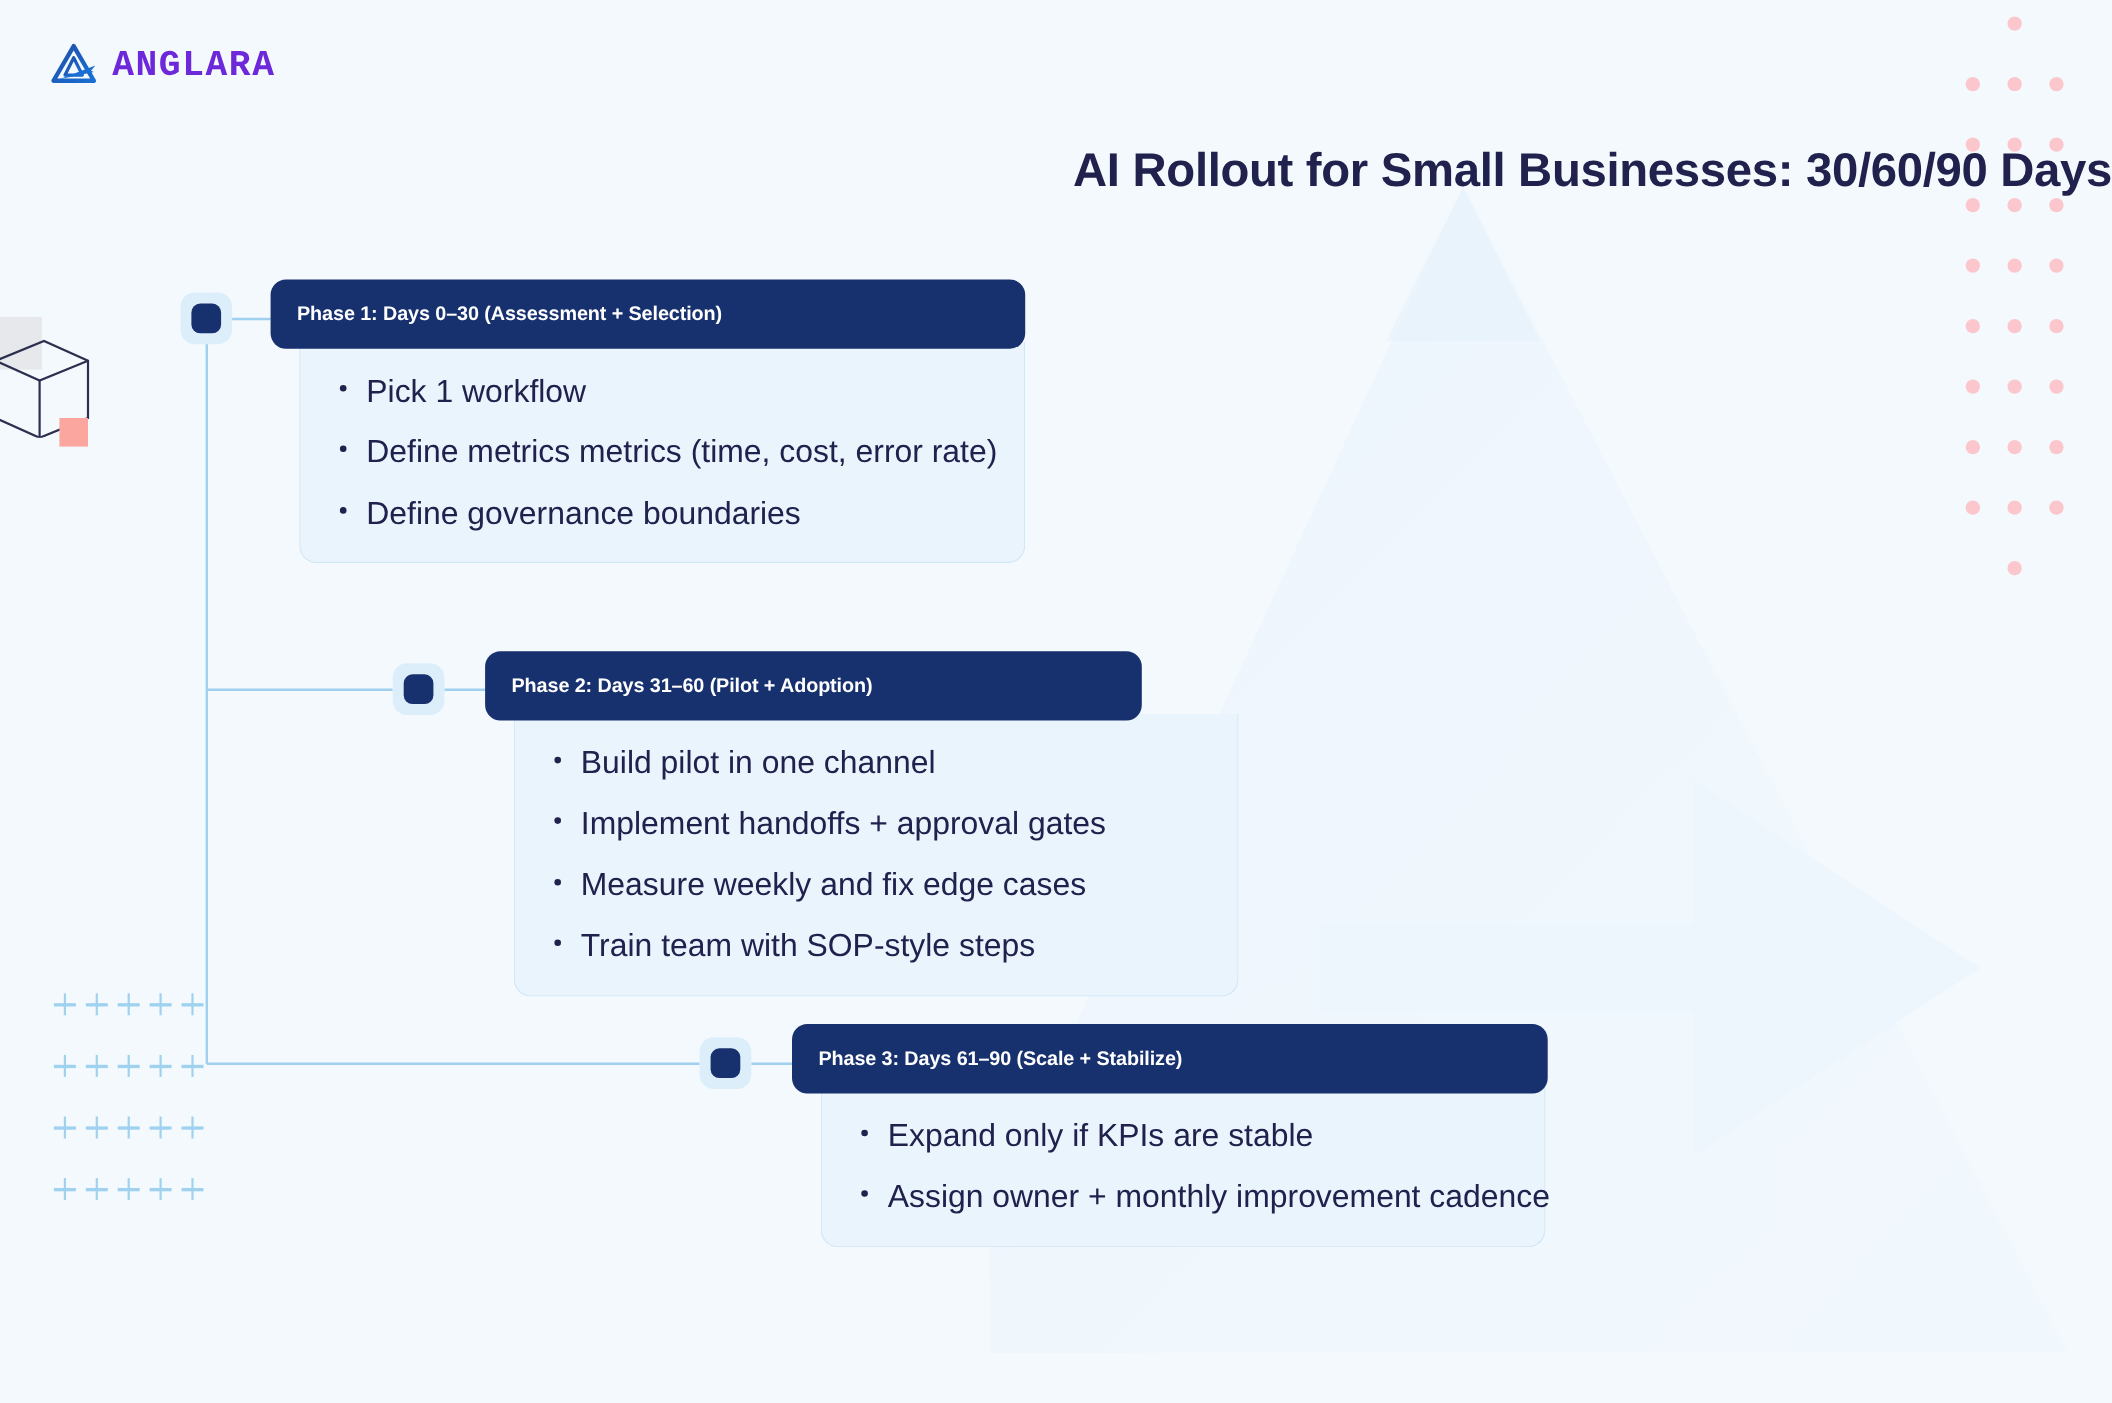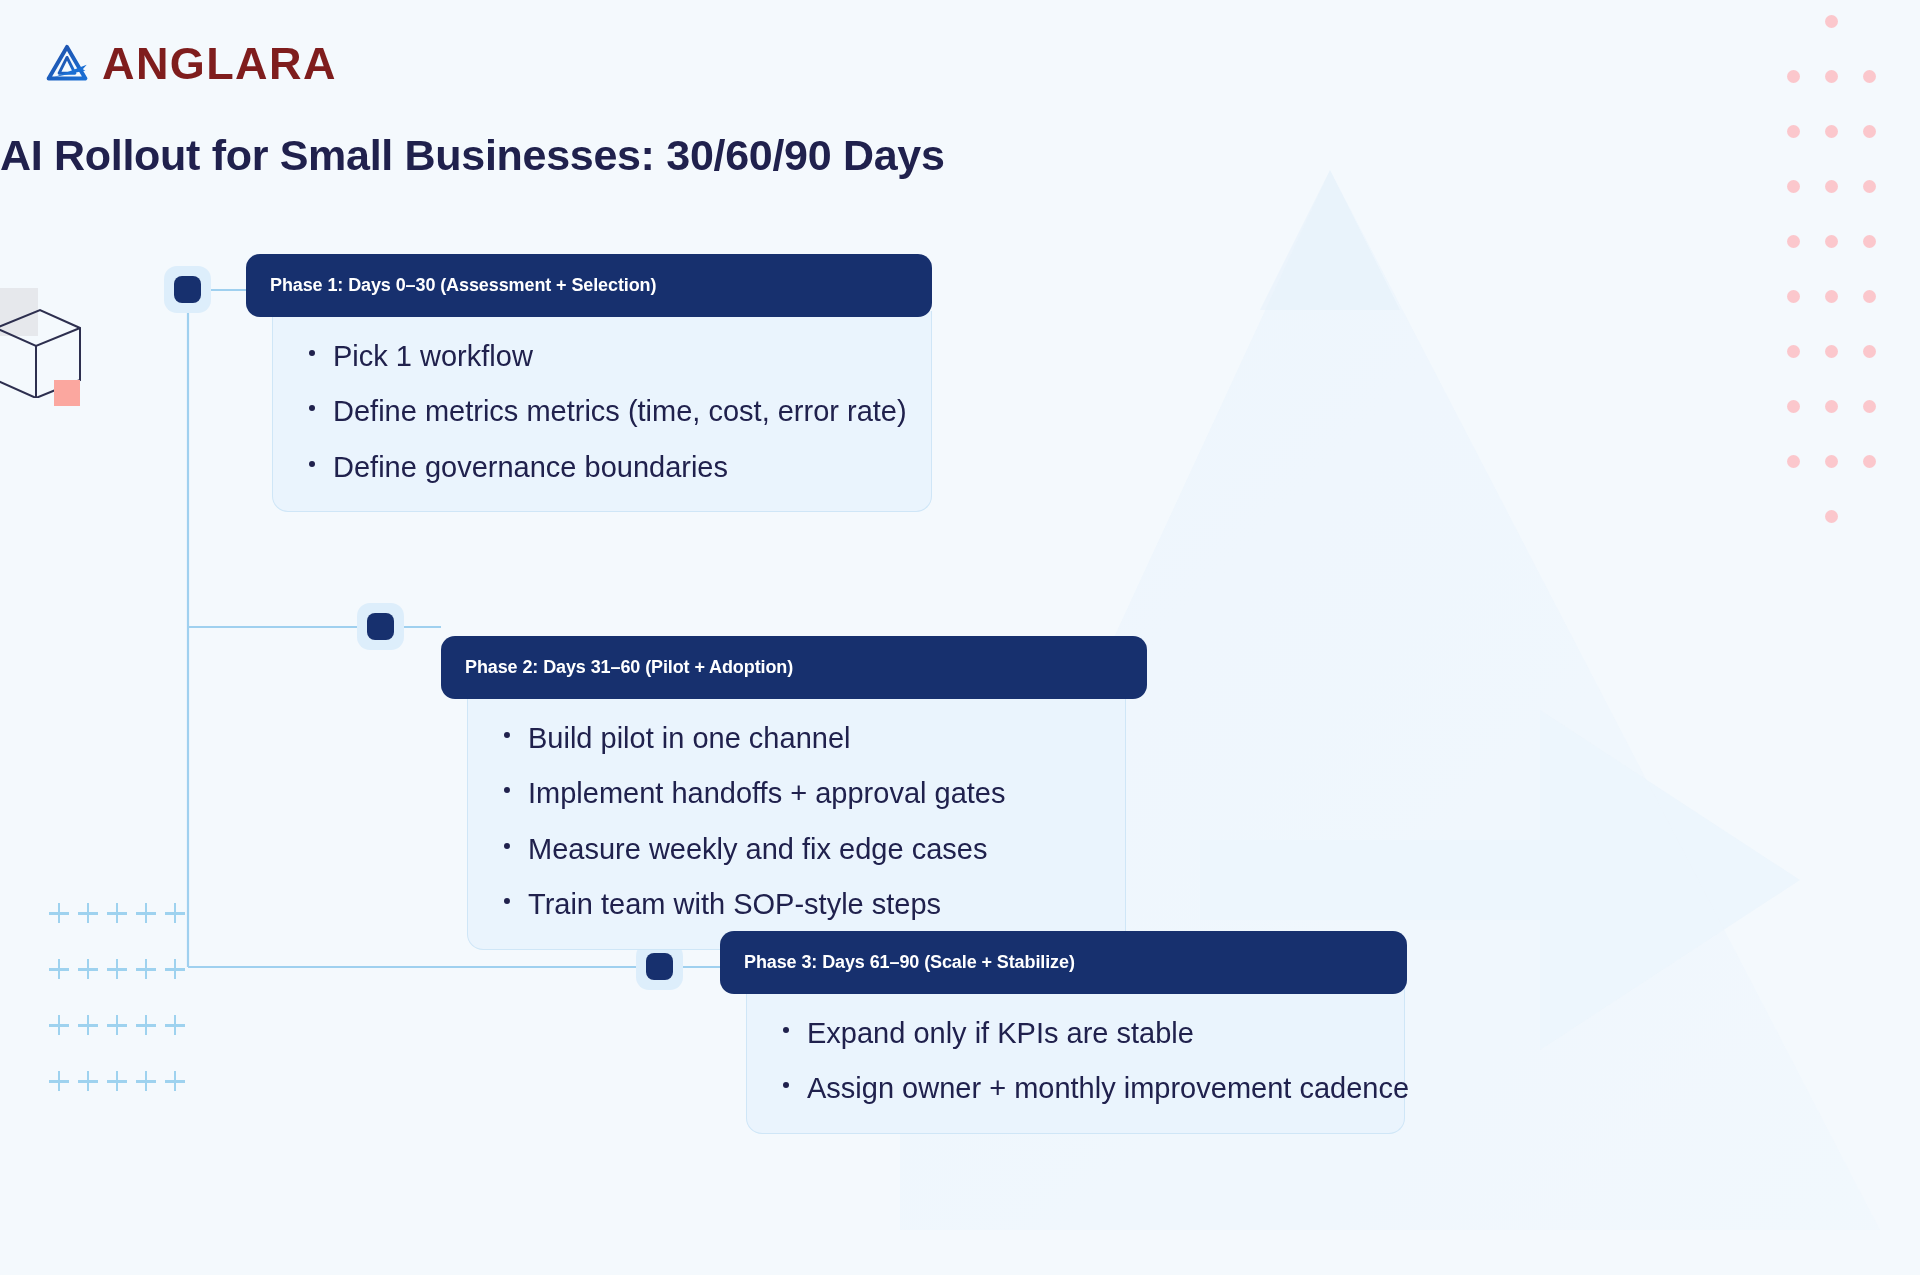--- a/index.html
+++ b/index.html
@@ -25,25 +25,25 @@
   .plus-grid i:before{left:0;right:0;top:9px;height:2.5px;}
   .plus-grid i:after{top:0;bottom:0;left:9px;width:2.5px;}
 
   .cube{position:absolute;left:-12px;top:288px;width:100px;height:110px;pointer-events:none;}
   .cube .sq-grey{position:absolute;left:4px;top:0;width:46px;height:48px;background:#e6e8ec;}
   .cube .sq-pink{position:absolute;left:66px;top:92px;width:26px;height:26px;background:#fba79f;}
 
   
   .logo{position:absolute;left:46px;top:38px;display:flex;align-items:center;gap:14px;}
   .logo-mark{width:42px;height:42px;display:block;}
-  .logo-text{font-size:45px;font-weight:700;letter-spacing:1.4px;color:#7f1d1d;font-family:Liberation Sans, sans-serif;white-space:nowrap;}
+  .logo-text{font-size:33px;font-weight:700;letter-spacing:1.4px;color:#6d28d9;font-family:Liberation Mono, monospace;white-space:nowrap;}
 
   
   .page-title{
-    position:absolute;left:0;right:0;top:131px;text-align:left;
+    position:absolute;left:0;right:0;top:131px;text-align:right;
     font-size:43px;font-weight:700;color:#20214d;letter-spacing:-.3px;white-space:nowrap;
   }
 
   
   .connectors{position:absolute;left:0;top:0;width:1920px;height:1275px;pointer-events:none;}
 
   
   .node{position:absolute;width:47px;height:47px;border-radius:13px;background:#ddeefb;display:flex;align-items:center;justify-content:center;}
   .node b{display:block;width:27px;height:27px;border-radius:8px;background:#17306e;}
 
@@ -70,21 +70,21 @@
     content:"";position:absolute;left:6px;top:11px;width:6px;height:6px;border-radius:50%;background:#20214d;
   }
 
   
   #phase-1{left:246px;top:254px;}
   #phase-1 .phase-head{width:686px;}
   #phase-1 .phase-body{width:660px;}
   #node-1{left:164px;top:266px;}
 
   #phase-2{left:441px;top:592px;}
-  #phase-2 .phase-head{width:706px;margin-top:44px;}
+  #phase-2 .phase-head{width:597px;}
   #phase-2 .phase-body{width:659px;}
   #node-2{left:357px;top:603px;}
 
   #phase-3{left:720px;top:931px;}
   #phase-3 .phase-head{width:687px;}
   #phase-3 .phase-body{width:659px;}
   #node-3{left:636px;top:943px;}
 </style>
 </head>
 <body>

